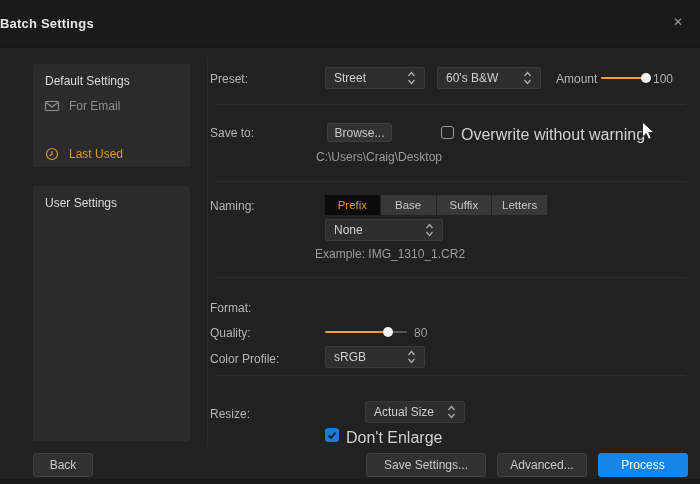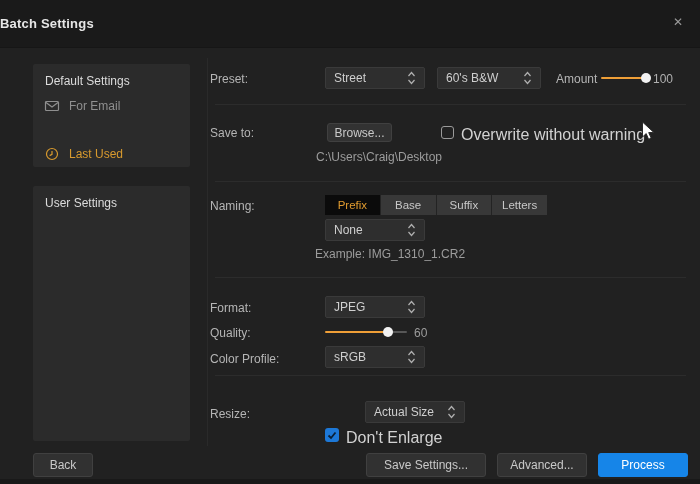--- a/index.html
+++ b/index.html
@@ -133,47 +133,40 @@
 
   <div class="hsep" style="top:181px;"></div>
 
   <div class="flabel" style="top:199px;">Naming:</div>
   <div class="tabs">
     <div class="tab sel">Prefix</div>
     <div class="tab">Base</div>
     <div class="tab">Suffix</div>
     <div class="tab">Letters</div>
   </div>
-  <div class="dropdown" style="left:325px;top:219px;width:100px;">
+  <div class="dropdown" style="left:325px;top:219px;width:118px;">
     <span>None</span>
     <svg width="9" height="14" viewBox="0 0 9 14">
       <path d="M1.5 5 L4.5 1.5 L7.5 5" fill="none" stroke="#b0b0b0" stroke-width="1.2"></path>
       <path d="M1.5 9 L4.5 12.5 L7.5 9" fill="none" stroke="#b0b0b0" stroke-width="1.2"></path>
     </svg>
   </div>
   <div class="dim" style="left:315px;top:247px;text-align:right;">Example: IMG_1310_1.CR2</div>
 
   <div class="hsep" style="top:277px;"></div>
 
   <div class="flabel" style="top:301px;">Format:</div>
-  <div class="dropdown" style="left:325px;top:296px;width:100px;">
-    <span>JPEG</span>
-    <svg width="9" height="14" viewBox="0 0 9 14">
-      <path d="M1.5 5 L4.5 1.5 L7.5 5" fill="none" stroke="#b0b0b0" stroke-width="1.2"></path>
-      <path d="M1.5 9 L4.5 12.5 L7.5 9" fill="none" stroke="#b0b0b0" stroke-width="1.2"></path>
-    </svg>
-  </div>
 
   <div class="flabel" style="top:326px;">Quality:</div>
   <div class="slider" style="left:325px;top:325px;width:82px;">
     <div class="track orange" style="left:0;width:63px;"></div>
     <div class="track gray" style="left:63px;width:19px;"></div>
     <div class="knob" style="left:58px;"></div>
   </div>
-  <div class="dim" style="left:414px;top:326px;">60</div>
+  <div class="dim" style="left:414px;top:326px;">80</div>
 
   <div class="flabel" style="top:352px;">Color Profile:</div>
   <div class="dropdown" style="left:325px;top:346px;width:100px;">
     <span>sRGB</span>
     <svg width="9" height="14" viewBox="0 0 9 14">
       <path d="M1.5 5 L4.5 1.5 L7.5 5" fill="none" stroke="#b0b0b0" stroke-width="1.2"></path>
       <path d="M1.5 9 L4.5 12.5 L7.5 9" fill="none" stroke="#b0b0b0" stroke-width="1.2"></path>
     </svg>
   </div>
 

